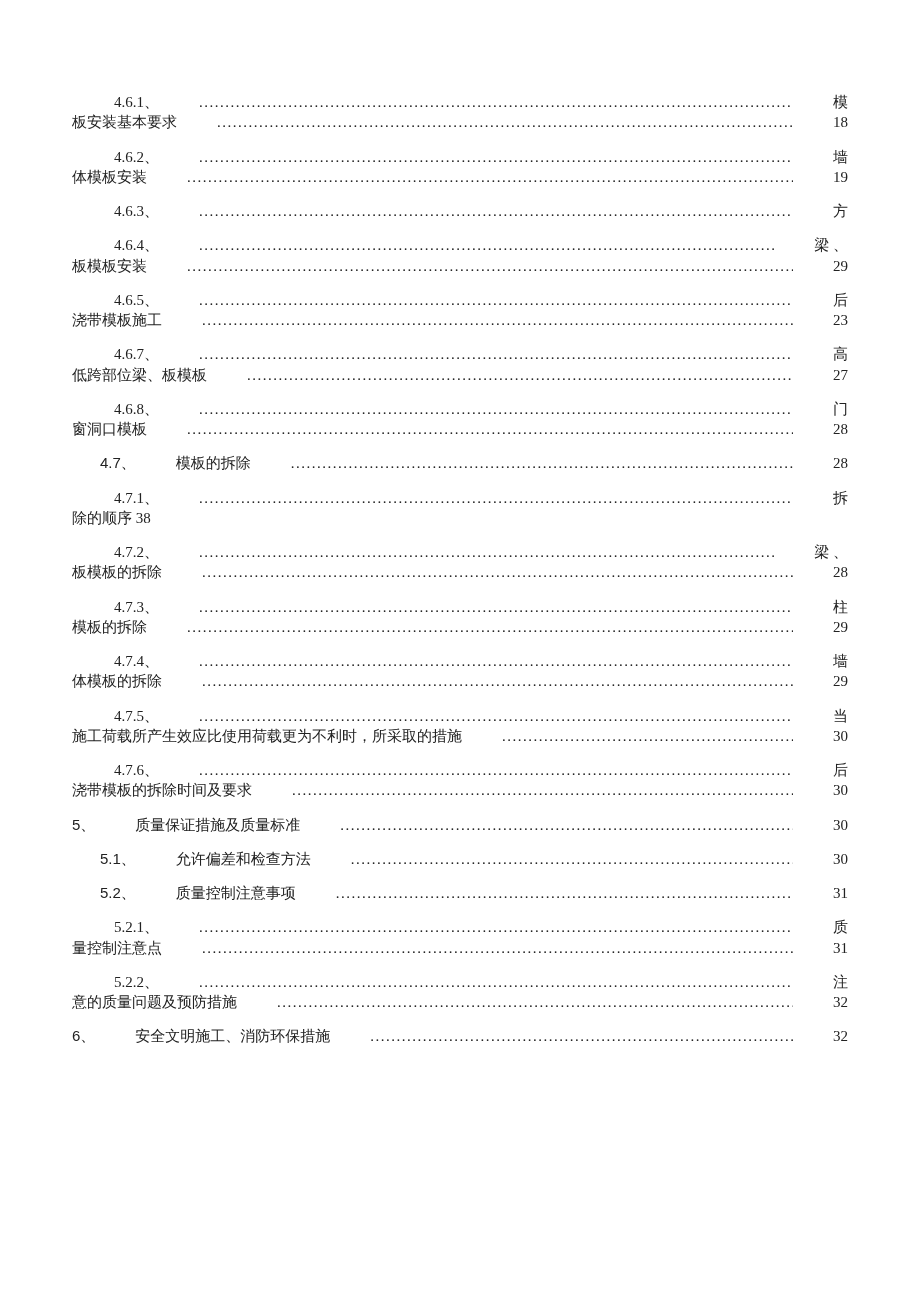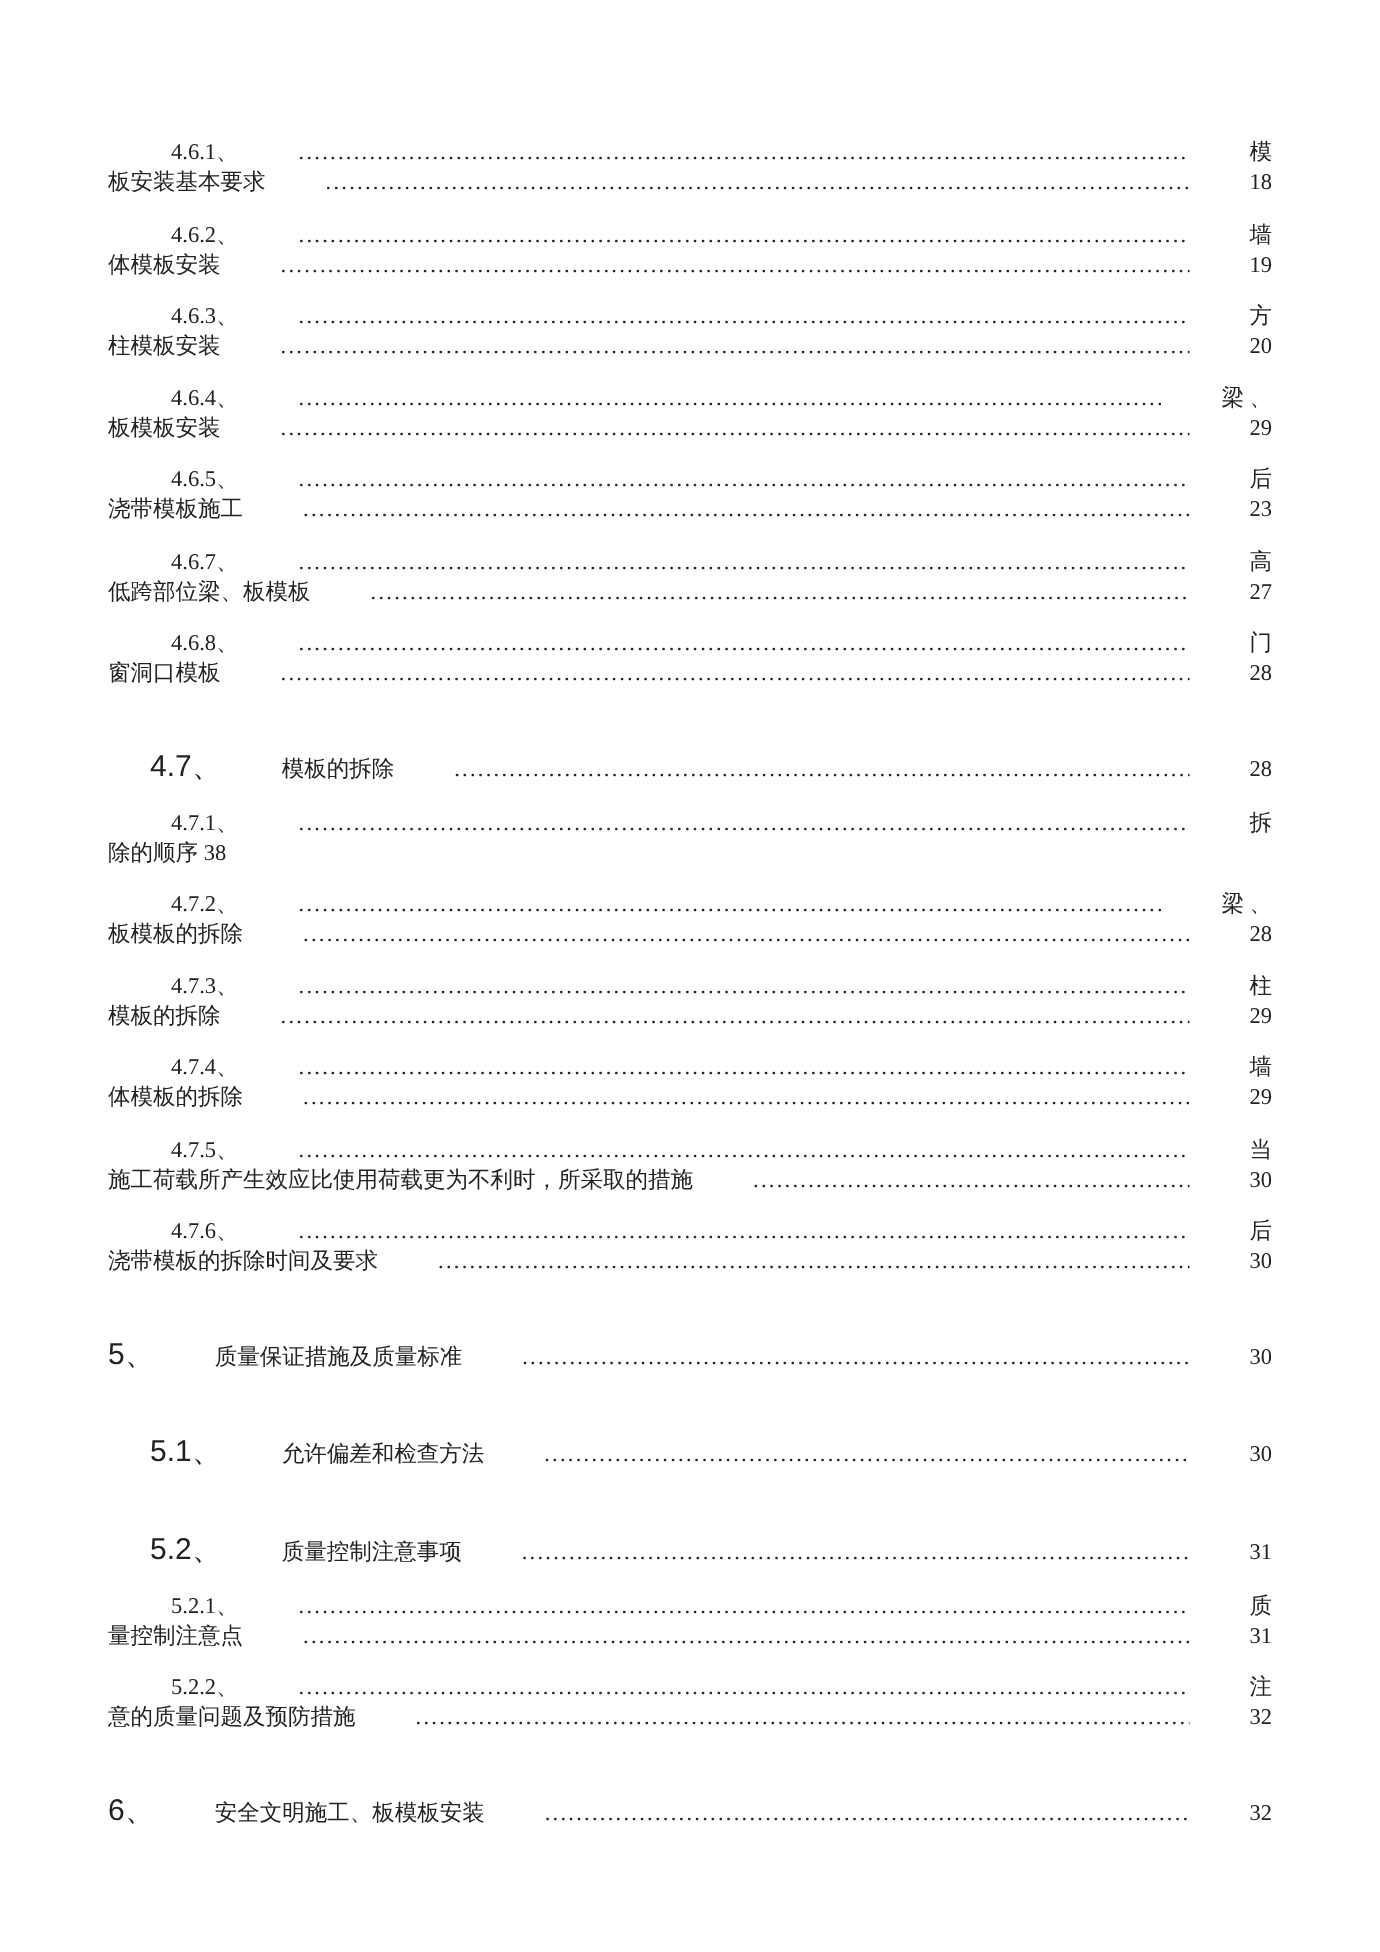--- a/index.html
+++ b/index.html
@@ -40,22 +40,21 @@
     content: "..........................................................................................................................................................................................................................................................................................................................................";
   }
   .trail {
     flex-shrink: 0;
   }
   .indent-0 { padding-left: 0; }
   .indent-1 { padding-left: 28px; }
   .indent-2 { padding-left: 42px; }
   .num-sans {
     font-family: Arial, "Helvetica Neue", sans-serif;
-    font-size: 20px;
-    margin-top: 24px;
+    font-size: 15px;
   }
 </style>
 </head>
 <body>
 
 <div id="container">
     <div class="toc-block">
       <div class="row indent-2">
         <span class="lead">4.6.1、</span>
         <span class="dots"></span>
@@ -78,25 +77,20 @@
         <span class="dots"></span>
         <span class="trail">19</span>
       </div>
     </div>
     <div class="toc-block">
       <div class="row indent-2">
         <span class="lead">4.6.3、</span>
         <span class="dots"></span>
         <span class="trail">方</span>
       </div>
-      <div class="row indent-0">
-        <span class="lead">柱模板安装</span>
-        <span class="dots"></span>
-        <span class="trail">20</span>
-      </div>
     </div>
     <div class="toc-block">
       <div class="row indent-2">
         <span class="lead">4.6.4、</span>
         <span class="dots"></span>
         <span class="trail">梁 、</span>
       </div>
       <div class="row indent-0">
         <span class="lead">板模板安装</span>
         <span class="dots"></span>
@@ -263,18 +257,18 @@
       </div>
       <div class="row indent-0">
         <span class="lead">意的质量问题及预防措施</span>
         <span class="dots"></span>
         <span class="trail">32</span>
       </div>
     </div>
     <div class="toc-block">
       <div class="row indent-0">
         <span class="lead num-sans">6、</span>
-        <span class="lead">安全文明施工、板模板安装</span>
+        <span class="lead">安全文明施工、消防环保措施</span>
         <span class="dots"></span>
         <span class="trail">32</span>
       </div>
     </div>
   </div>
 
 </body></html>

